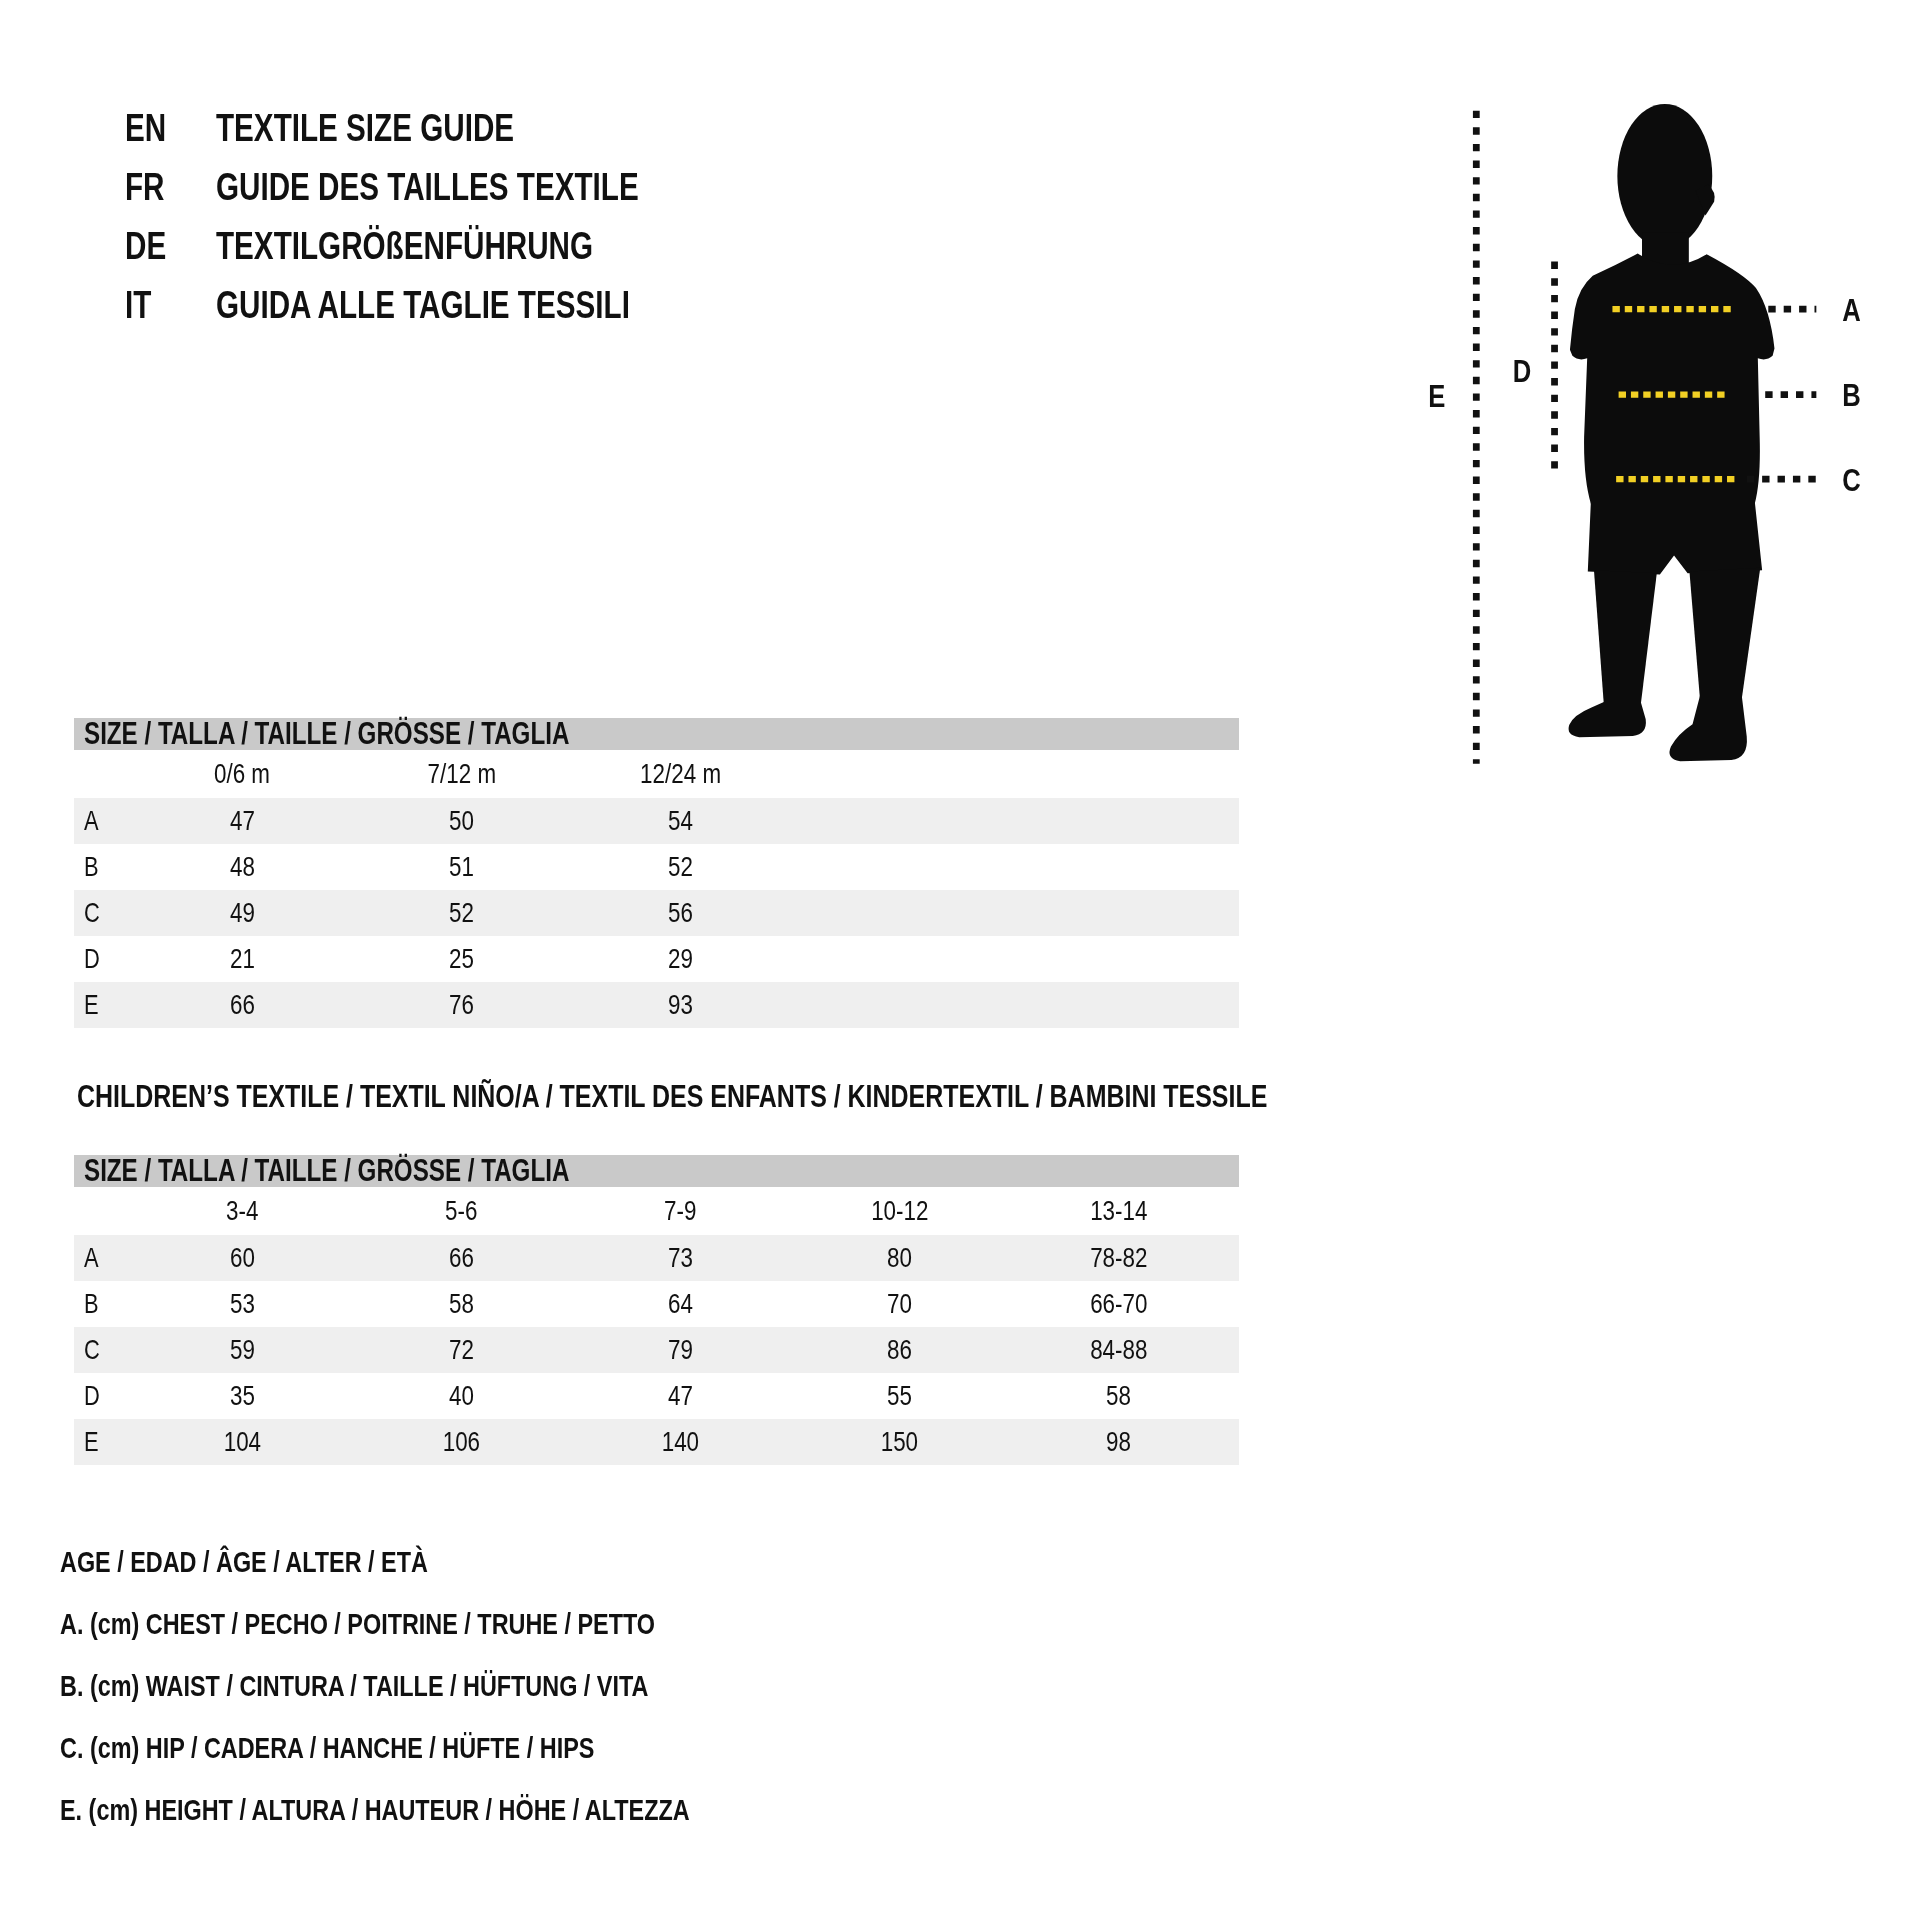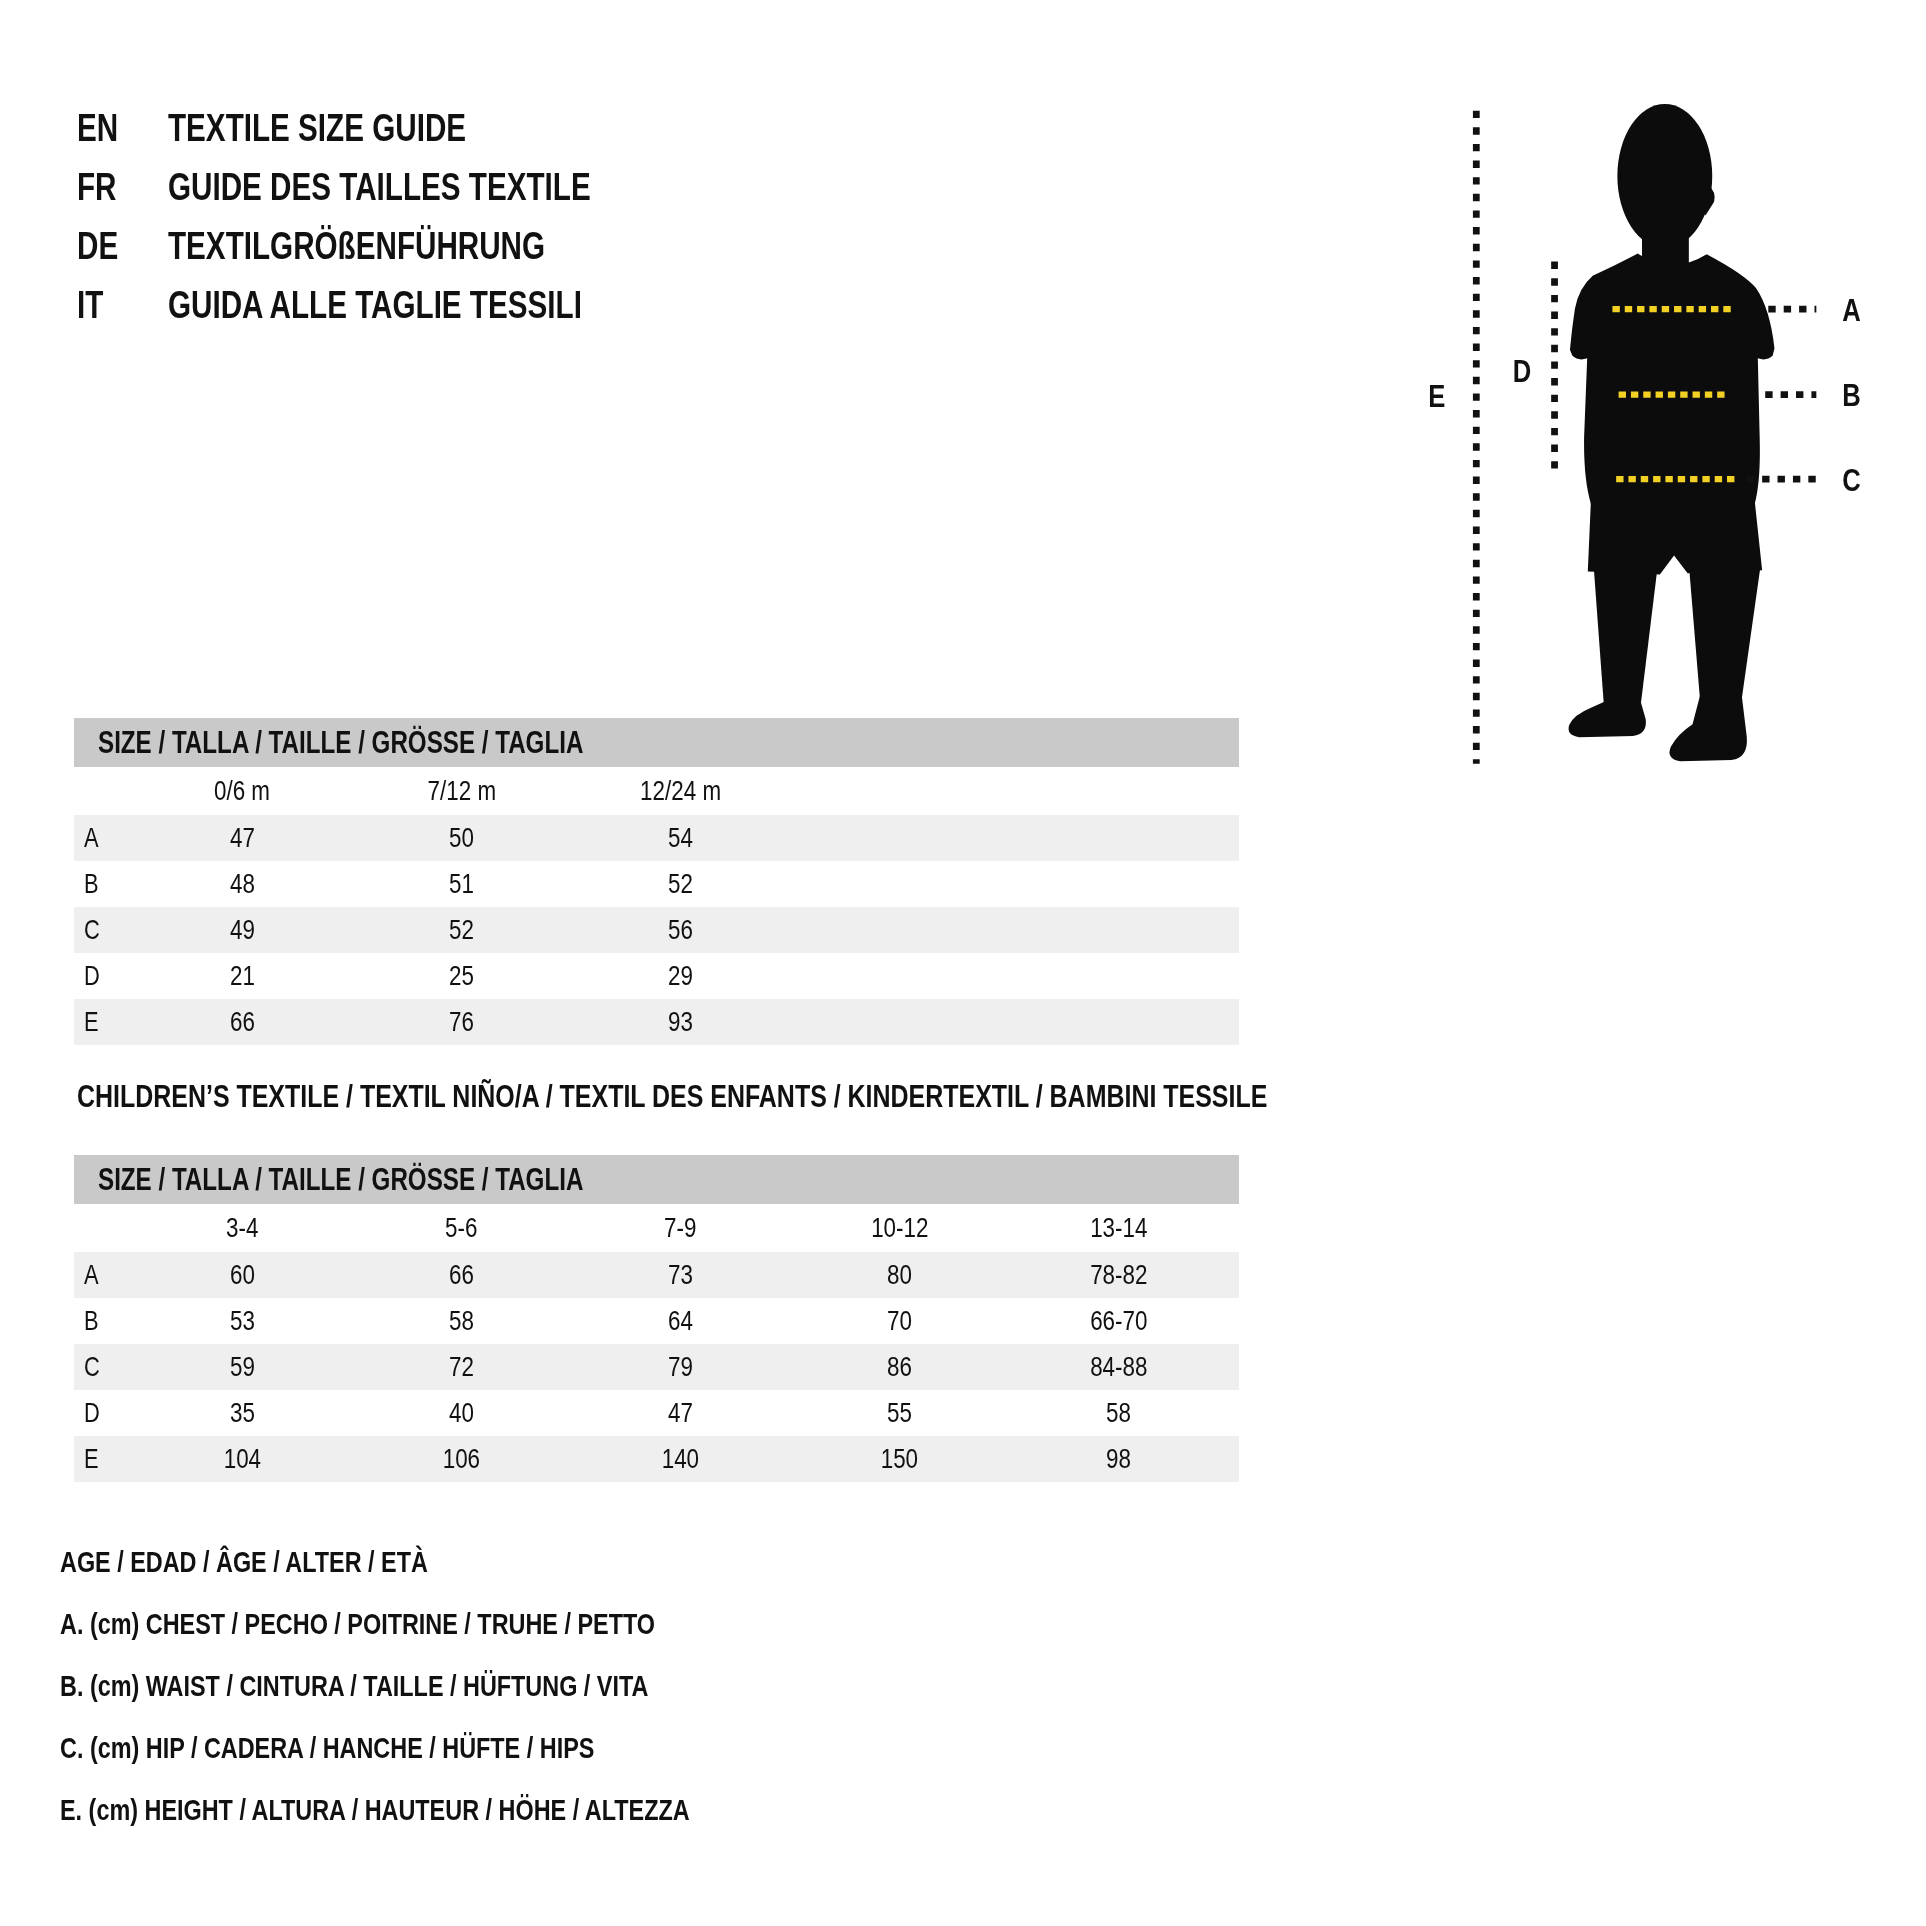--- a/index.html
+++ b/index.html
@@ -6,37 +6,37 @@
   .page {
     position:relative; width:1926px; height:1926px; background:#ffffff;
     color:#111; font-family:"Liberation Sans", sans-serif; overflow:hidden;
   }
   .cond   { display:inline-block; transform:scaleX(0.78); transform-origin:0 50%; white-space:nowrap; }
   .cond-c { display:inline-block; transform:scaleX(0.80); transform-origin:50% 50%; white-space:nowrap; }
 
   
   .lang-list { position:absolute; left:77px; top:99px; }
   .lang-row  { height:59px; display:flex; align-items:center; font-size:38px; font-weight:700; }
-  .lang-code { width:91px; flex:0 0 91px; }
+  .lang-code { width:91px; flex:0 0 91px;margin-left:48px; }
 
   
   .figure-wrap { position:absolute; left:1411px; top:92px; width:515px; height:715px; }
 
   
   .section-title { position:absolute; left:77px; height:43px; display:flex; align-items:center;
                    font-size:32px; font-weight:700; }
   .title-babies   { top:635px; }
   .title-children { top:1075px; }
 
   
   .size-table { position:absolute; left:74px; width:1165px; }
   .t-babies   { top:718px; }
   .t-children { top:1155px; }
-  .size-bar { height:49px; background:#c9c9c9; display:flex; align-items:center;
-              padding-left:24px; box-sizing:border-box; font-size:31px; font-weight:700;text-align:right; }
+  .size-bar { height:32px; background:#c9c9c9; display:flex; align-items:center;
+              padding-left:10px; box-sizing:border-box; font-size:31px; font-weight:700;text-align:right; }
   .col-head-row { height:48px; display:flex; align-items:center; font-size:28px; }
   .t-row { height:46px; display:flex; align-items:center; font-size:28px; }
   .t-row.alt { background:#efefef; }
   .cell-label { width:59px; flex:0 0 59px; padding-left:10px; box-sizing:border-box; }
   .cell { width:219px; flex:0 0 219px; text-align:center; }
 
   
   .legend { position:absolute; left:60px; top:1531px; }
   .legend-line { height:62px; display:flex; align-items:center; font-size:30px; font-weight:700; }
 

